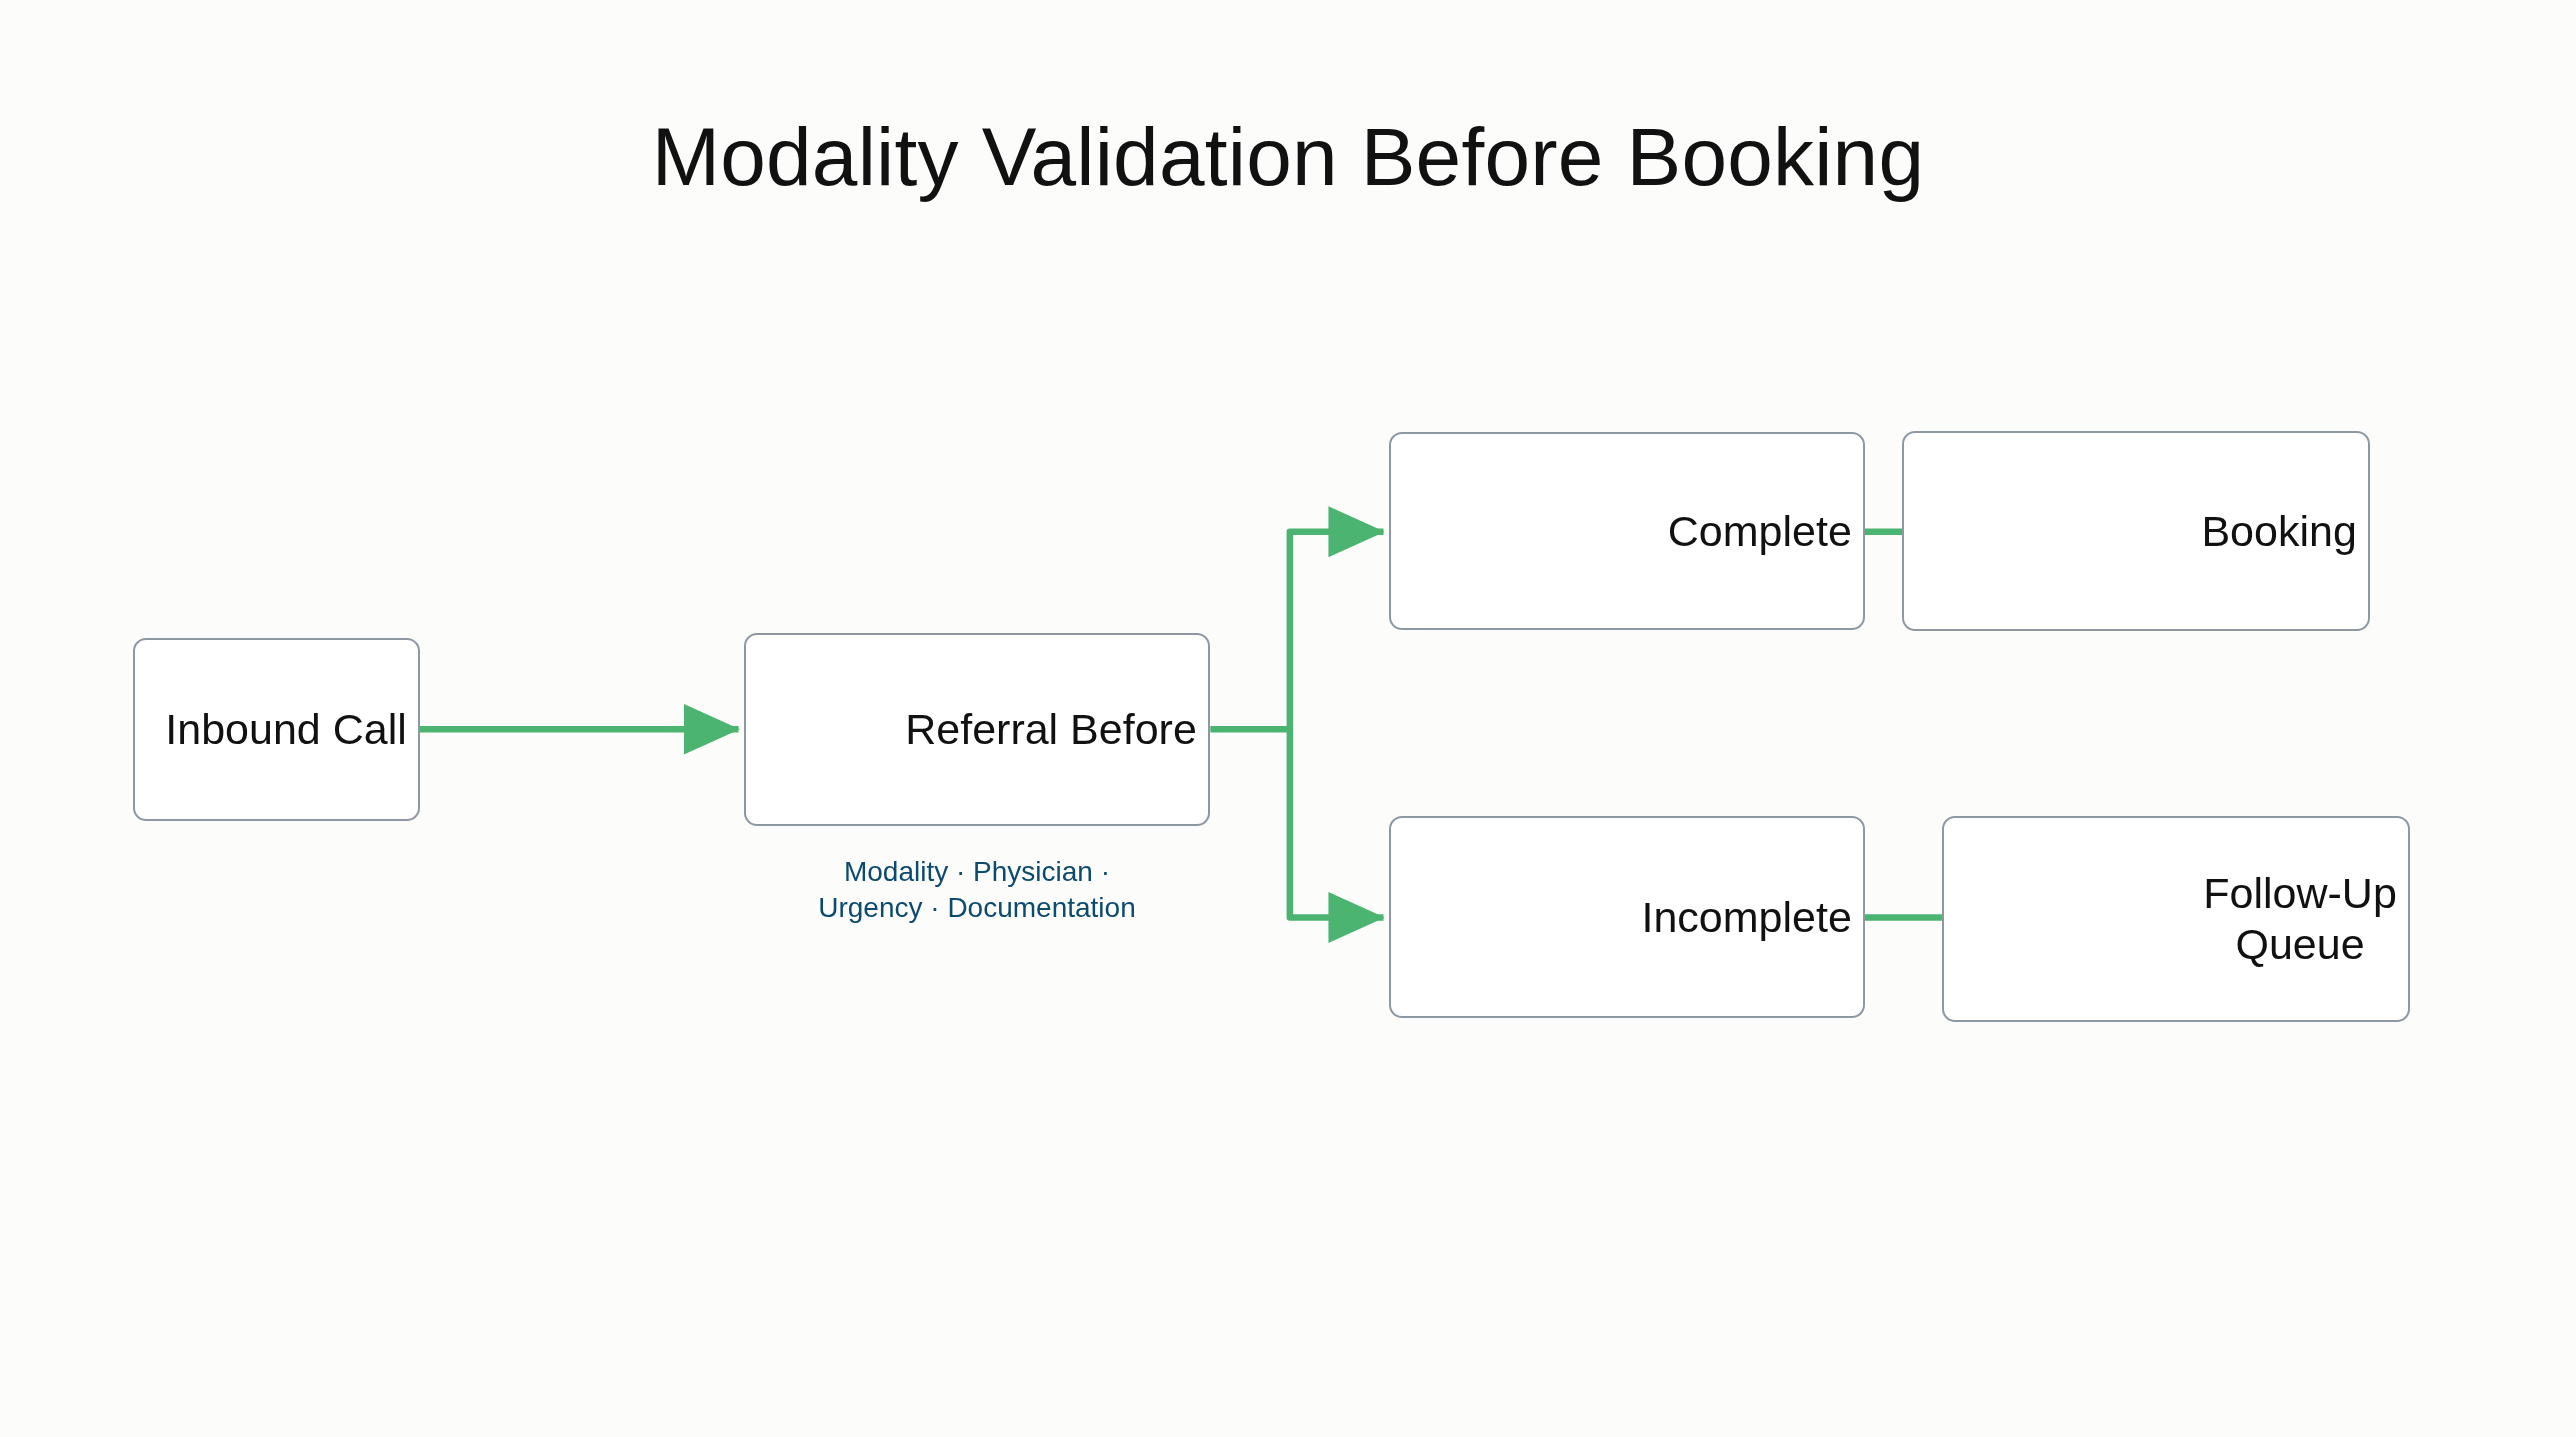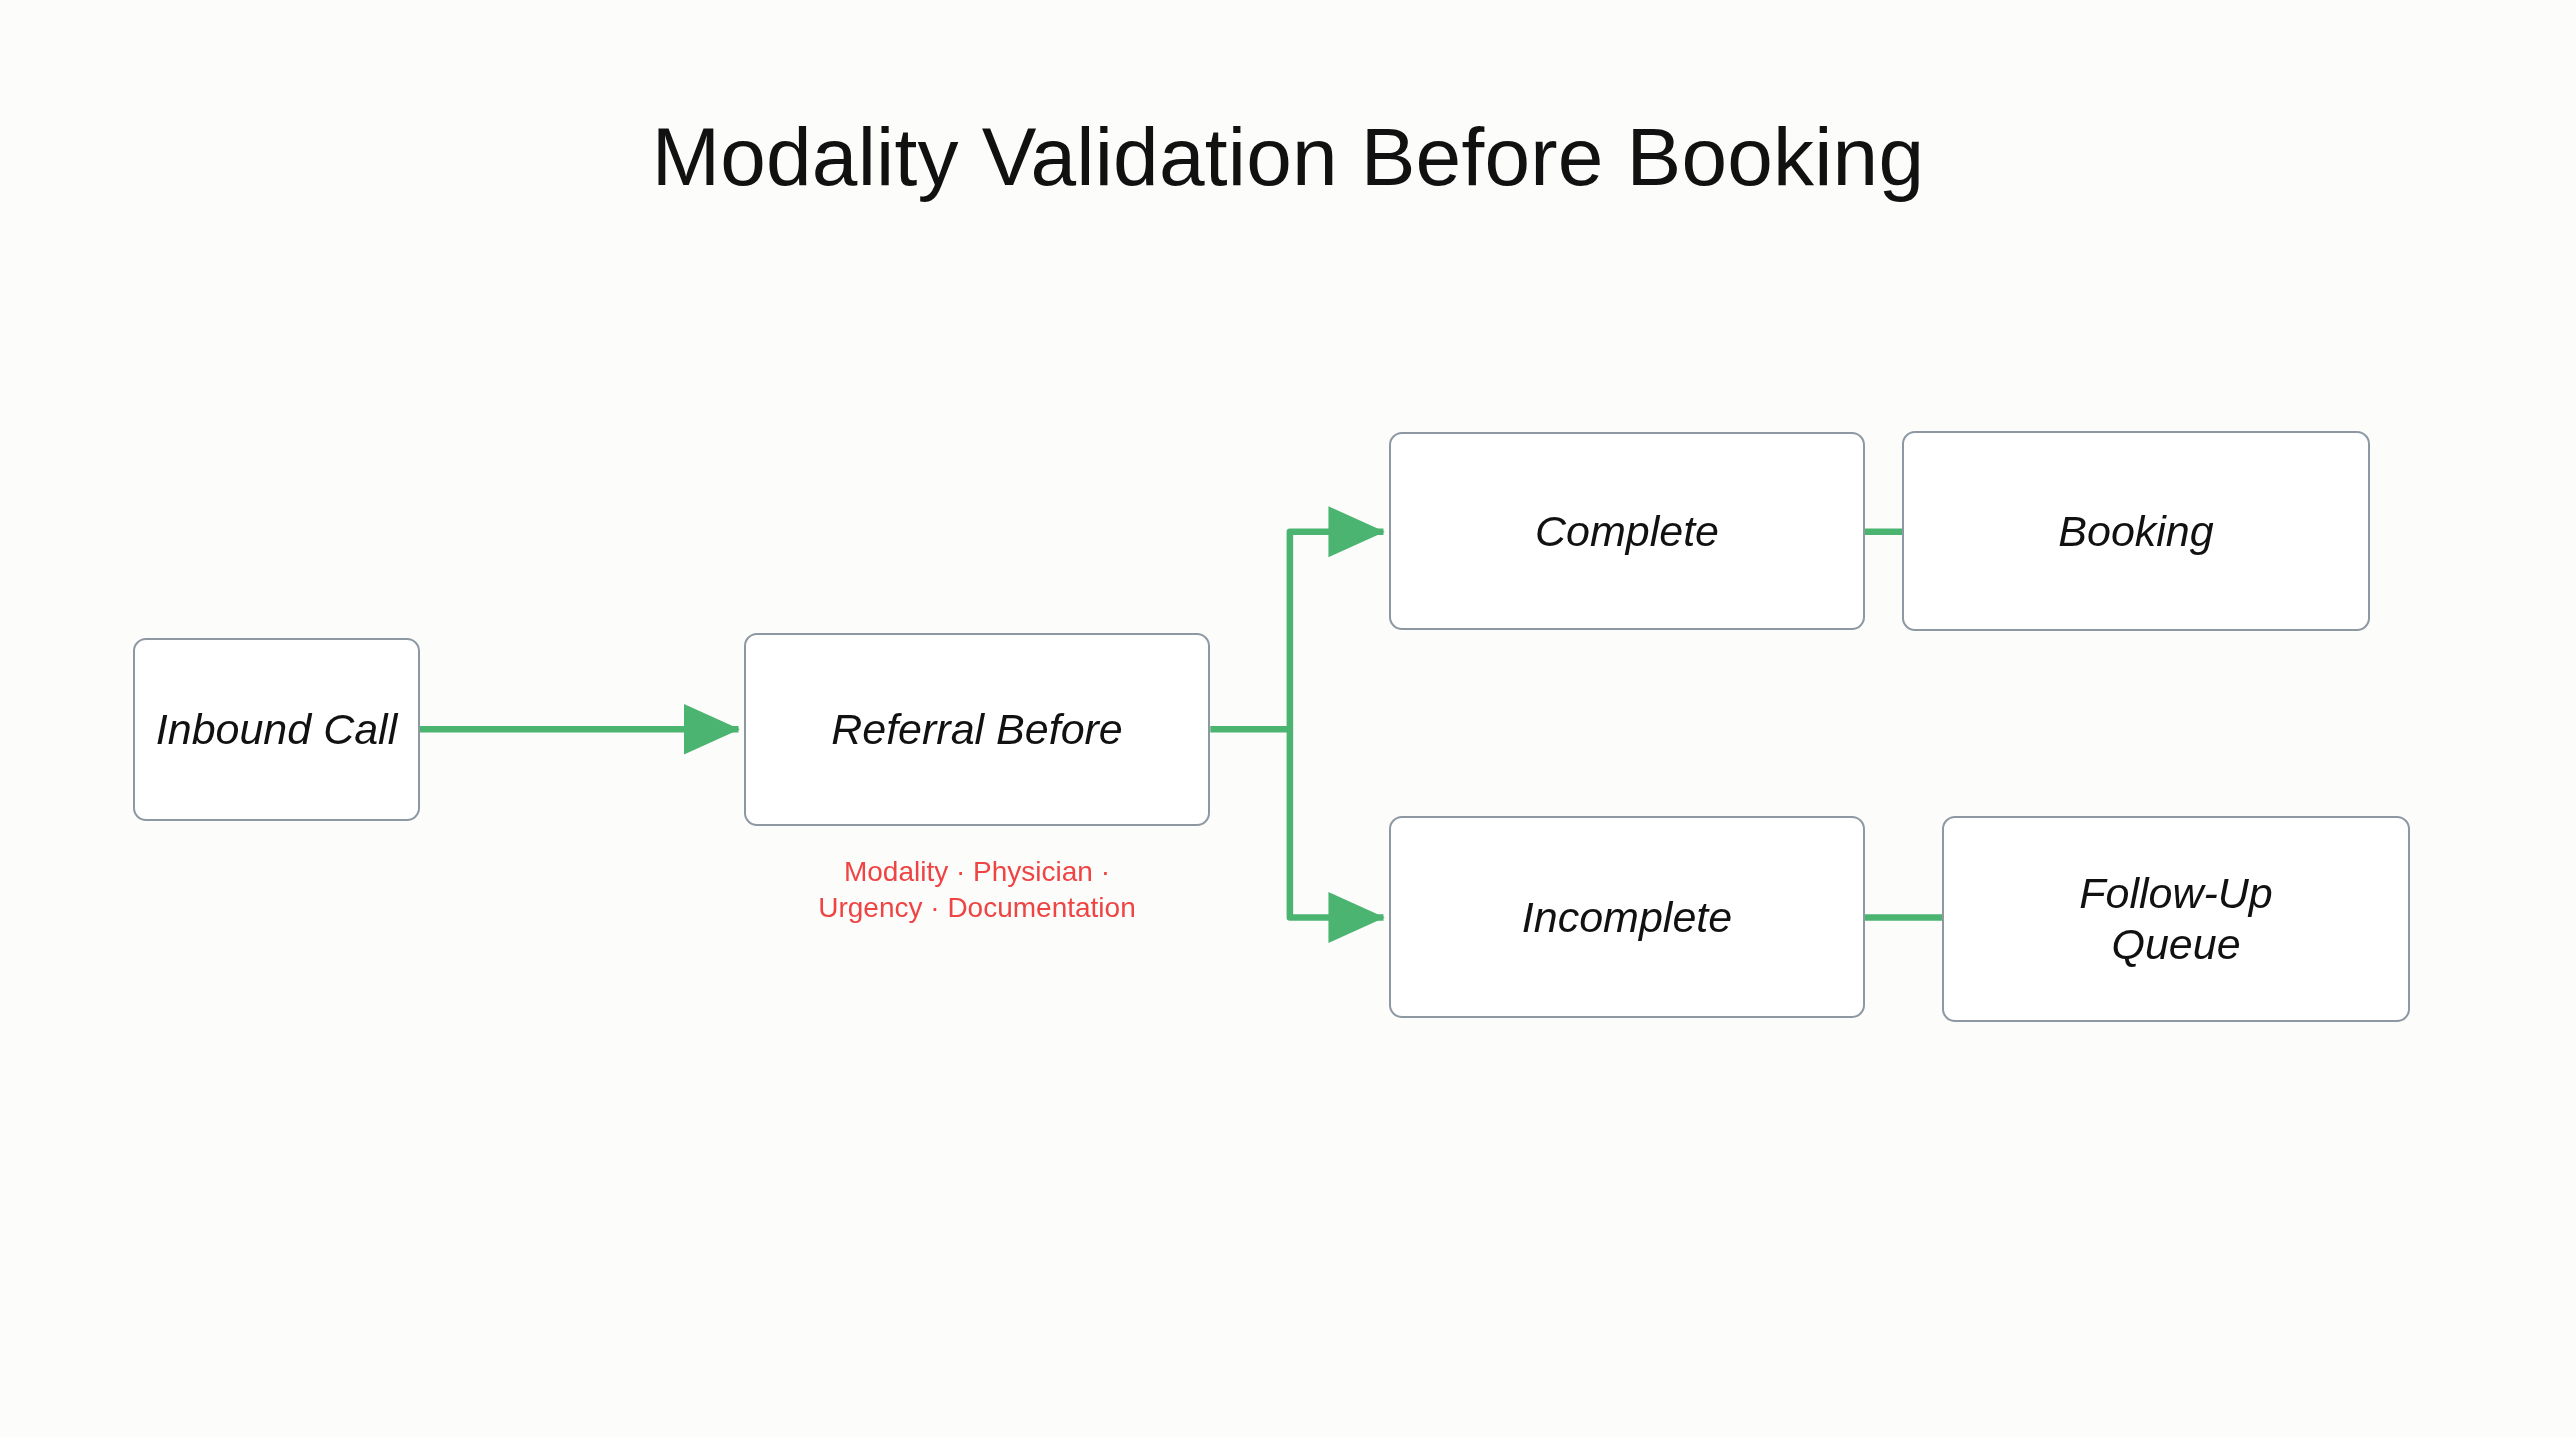--- a/index.html
+++ b/index.html
@@ -31,36 +31,35 @@
     white-space: nowrap;
   }
   .node {
     position: absolute;
     box-sizing: border-box;
     background: #ffffff;
     border: 2.8px solid #8d98a3;
     border-radius: 13px;
     display: flex;
     align-items: center;
-    justify-content: center;
+    justify-content: flex-end;
     text-align: center;
     color: #111111;
     font-size: 43px;
     line-height: 1.18;
     padding: 3.7px 11.2px;
-    font-style: italic;
   }
   .node-label {
     display: block;
     white-space: pre-line;
   }
   .caption {
     position: absolute;
     text-align: center;
-    color: #ef4444;
+    color: #0c4a6e;
     font-size: 28px;
     line-height: 1.28;
     white-space: pre-line;
   }
   #edges {
     position: absolute;
     left: 0;
     top: 0;
     width: 2576px;
     height: 1438px;

